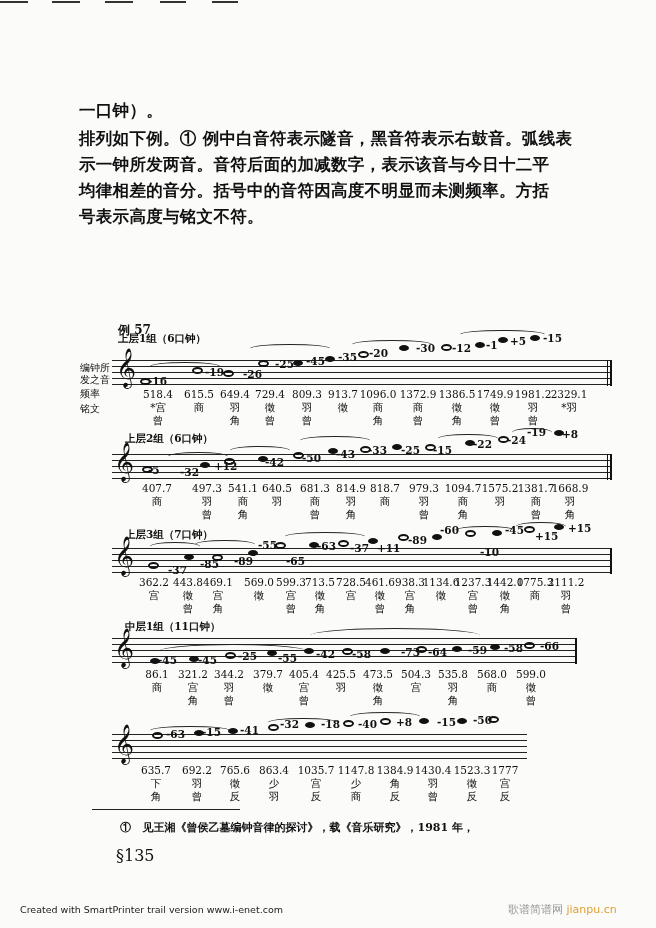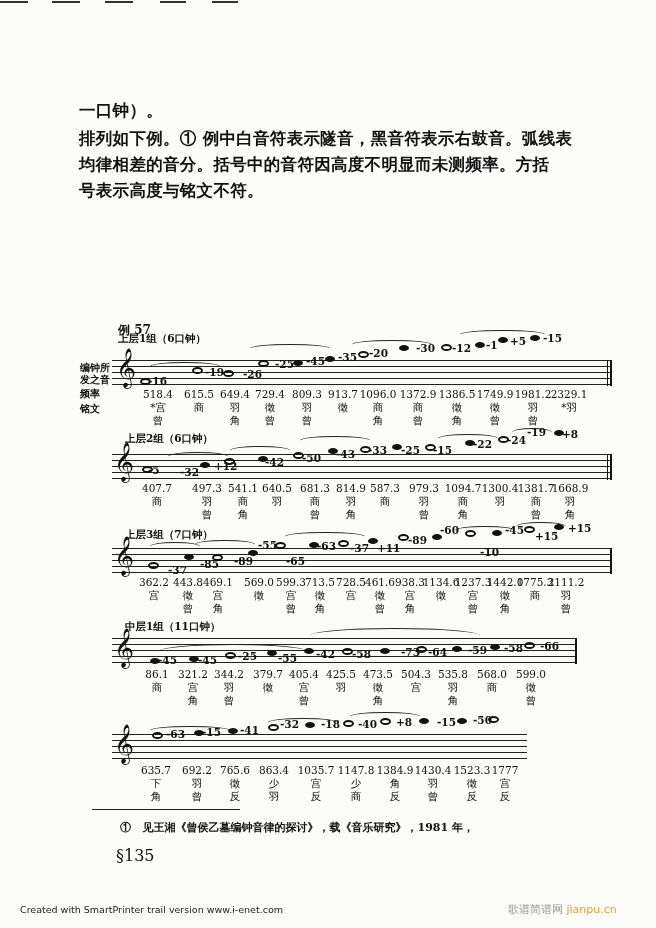--- a/index.html
+++ b/index.html
@@ -18,21 +18,21 @@
   .group-title { position: absolute; font-size: 10.5px; font-weight: bold; white-space: nowrap; }
   .staff { position: absolute; left: 32px; height: 26px; }
   .staff .sl { position: absolute; left: 0; right: 0; height: 1px; background: #222; }
   .staff .bar { position: absolute; top: 0; width: 2px; height: 26px; background: #111; }
   .clef { position: absolute; font-size: 34px; line-height: 34px; font-family: "DejaVu Sans", sans-serif; }
   .note { position: absolute; width: 10px; height: 6px; border-radius: 50%; background: #111; }
   .note.open { background: transparent; border: 2px solid #111; width: 7px; height: 3px; }
   .cents { position: absolute; font-size: 10.5px; font-weight: bold; white-space: nowrap; }
   .freqs, .labels1, .labels2 { position: absolute; font-size: 10.5px; white-space: nowrap; }
   .cell { position: absolute; text-align: center; transform: translateX(-50%); }
-  .rowlabel { position: absolute; font-size: 10px; font-weight: bold; line-height: 12px; }
+  .rowlabel { position: absolute; font-size: 10px; font-weight: normal; line-height: 12px; }
   .arc { position: absolute; border-top: 1.3px solid #222; border-radius: 50% 50% 0 0; height: 8px; }
   .footnote-rule { position: absolute; left: 92px; top: 809px; width: 148px; height: 1px; background: #222; }
   .footnote { position: absolute; left: 120px; top: 820px; font-size: 11px; font-weight: bold; white-space: nowrap; }
   .section-mark { position: absolute; left: 116px; top: 846px; font-size: 16px; }
   .watermark-left { position: absolute; left: 20px; top: 904px; font-family: "DejaVu Sans", sans-serif; font-size: 9.5px; color: #222; }
   .watermark-right { position: absolute; left: 508px; top: 902px; font-family: "DejaVu Sans", sans-serif; font-size: 11px; color: #999; }
   .watermark-right .en { color: #e0a030; font-size: 11px; }
 </style>
 </head>
 <body>
@@ -44,20 +44,21 @@
   <span style="left:160px;width:26px"></span>
   <span style="left:212px;width:26px"></span>
 </div>
 
 <div class="para" style="top:98px">
   <span class="line">一口钟）。</span>
 </div>
 
 <div class="para" style="top:126px">
   <span class="line">排列如下例。① 例中白音符表示隧音，黑音符表示右鼓音。弧线表</span>
+  <span class="line">示一钟所发两音。音符后面的加减数字，表示该音与今日十二平</span>
   <span class="line">均律相差的音分。括号中的音符因高度不明显而未测频率。方括</span>
   <span class="line">号表示高度与铭文不符。</span>
 </div>
 
 <div class="example-label">例 57</div>
 
 <div class="rowlabel" style="left:80px;top:362px;width:34px">编钟所发之音</div>
 <div class="rowlabel" style="left:80px;top:388px">频率</div>
 <div class="rowlabel" style="left:80px;top:403px">铭文</div>
 
@@ -184,24 +185,24 @@
   <div class="note" style="left:385px;top:8px"></div>
   <div class="note open" style="left:418px;top:4px"></div>
   <div class="note" style="left:474px;top:-2px"></div>
   <div class="freqs" style="left:0;top:50px;width:500px">
     <span class="cell" style="left:77px">407.7</span>
     <span class="cell" style="left:127px">497.3</span>
     <span class="cell" style="left:163px">541.1</span>
     <span class="cell" style="left:197px">640.5</span>
     <span class="cell" style="left:235px">681.3</span>
     <span class="cell" style="left:271px">814.9</span>
-    <span class="cell" style="left:305px">587.3</span>
+    <span class="cell" style="left:305px">818.7</span>
     <span class="cell" style="left:344px">979.3</span>
     <span class="cell" style="left:383px">1094.7</span>
-    <span class="cell" style="left:420px">1300.4</span>
+    <span class="cell" style="left:420px">1575.2</span>
     <span class="cell" style="left:456px">1381.7</span>
     <span class="cell" style="left:490px">1668.9</span>
   </div>
   <div class="labels1" style="left:0;top:63px;width:500px">
     <span class="cell" style="left:77px">商</span>
     <span class="cell" style="left:127px">羽</span>
     <span class="cell" style="left:163px">商</span>
     <span class="cell" style="left:197px">羽</span>
     <span class="cell" style="left:235px">商</span>
     <span class="cell" style="left:271px">羽</span>

